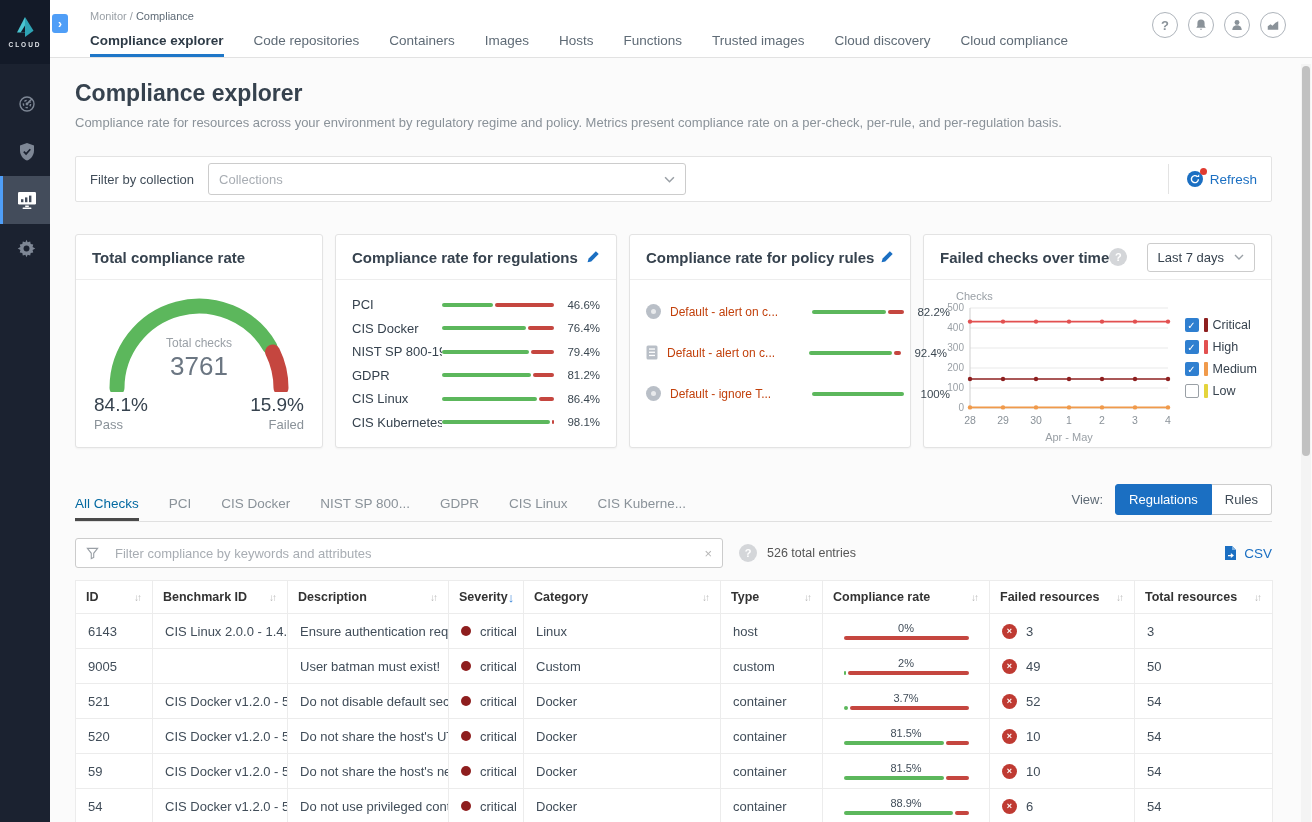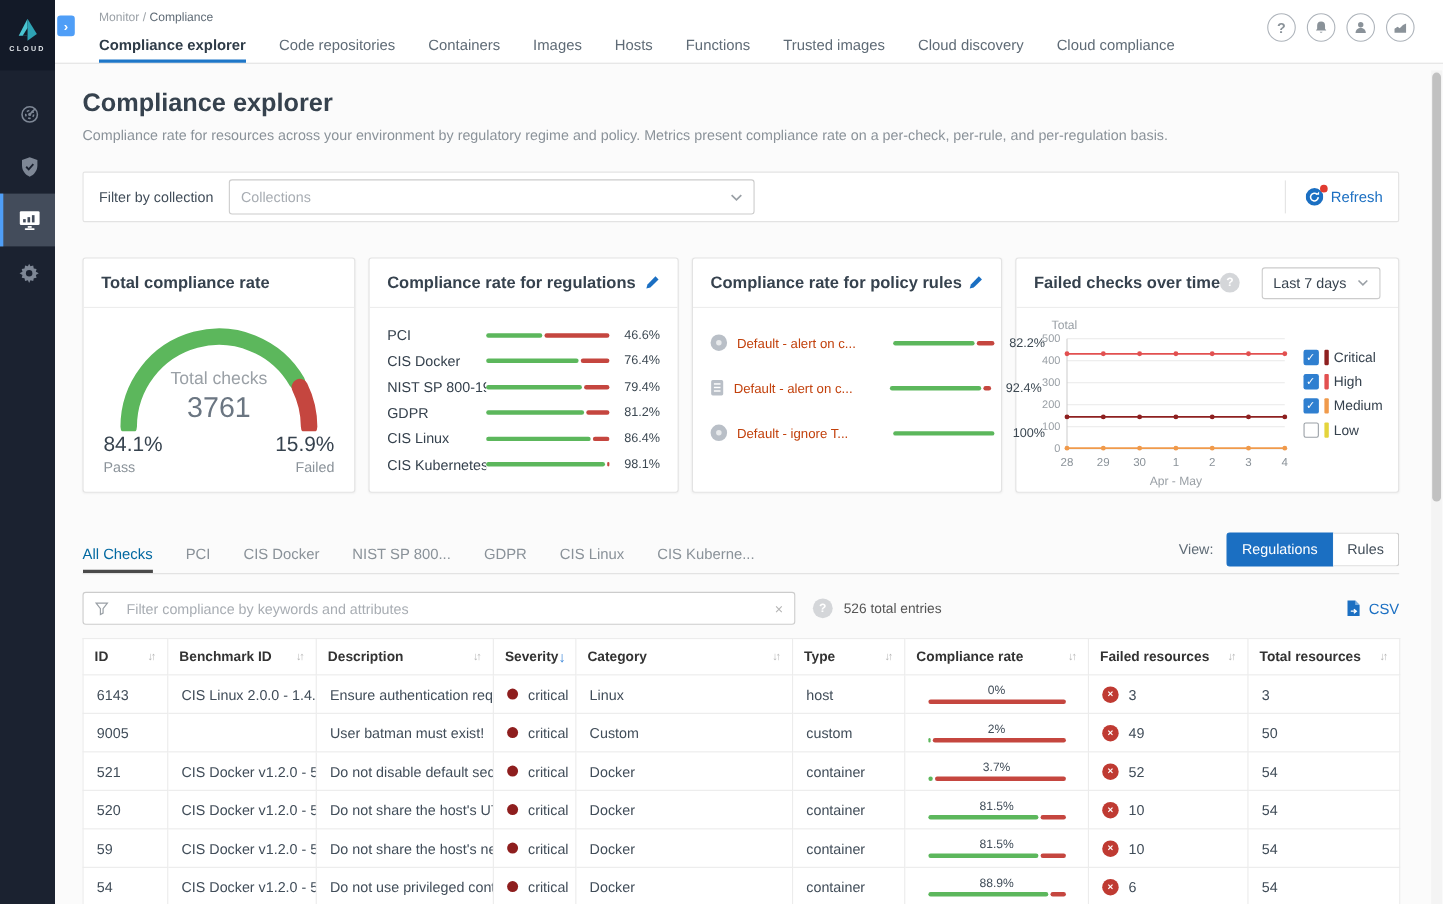--- a/index.html
+++ b/index.html
@@ -41,21 +41,21 @@
 .cards{display:flex;gap:12px;margin-top:32px}
 .card{background:#fff;border:1px solid #e3e3e3;border-radius:3px;height:214px;box-shadow:0 1px 2px rgba(0,0,0,.04)}
 .card1{width:248px}.card2,.card3{width:282px}.card4{flex:1;min-width:0}
 .card-h{height:45px;border-bottom:1px solid #ededed;display:flex;align-items:center;justify-content:space-between;padding:0 16px;font-size:15px;font-weight:bold;color:#36424e}
 .card-h .titlewrap{display:flex;align-items:center;gap:0}
 .pencil{cursor:pointer;display:flex}
 .card-body{position:relative}
 
 .gauge-wrap{position:relative;width:220px;margin:8px auto 0;height:104px}
 .g-center{position:absolute;left:0;right:0;top:48px;text-align:center}
-.g-label{font-size:16px;color:#9aa0a6}
+.g-label{font-size:12px;color:#9aa0a6}
 .g-total{font-size:26px;color:#6b7682;margin-top:1px}
 .gauge-stats{display:flex;justify-content:space-between;padding:2px 18px 0}
 .gs .v{font-size:19px;font-weight:normal;color:#36424e}
 .gs .l{font-size:13px;color:#8a9299;margin-top:1px}
 .gs.right{text-align:right}
 
 .card2 .card-body{padding:13px 16px 0}
 .reg-row{display:flex;align-items:center;height:23.5px}
 .reg-label{flex:1;font-size:13px;color:#36424e;white-space:nowrap;overflow:hidden}
 .mini-bar{display:flex;gap:2px;width:112px;flex-shrink:0;align-items:center}
@@ -392,21 +392,21 @@
               <span class="qcirc" style="margin:0">?</span>
             </span>
             <span class="range-sel">
               <span>Last 7 days</span>
               <svg width="10" height="6" viewBox="0 0 10 6" fill="none" stroke="#9aa0a6" stroke-width="1.4">
                   <path d="M1 1l4 4 4-4"></path>
                 </svg>
             </span>
           </div>
           <div class="card-body" style="height:168px">
-            <span class="checks-ylabel">Total</span>
+            <span class="checks-ylabel">Checks</span>
             <svg class="linechart" width="252" height="146" viewBox="0 0 252 146" id="line-svg">
                 <line x1="36" y1="108" x2="234" y2="108" stroke="#cfcfcf" stroke-width="1"></line>
                 <text x="30" y="111" text-anchor="end" font-size="10" fill="#9aa0a6" font-family="Liberation Sans, sans-serif">0</text>
                 <line x1="36" y1="88" x2="234" y2="88" stroke="#e9e9e9" stroke-width="1"></line>
                 <text x="30" y="91" text-anchor="end" font-size="10" fill="#9aa0a6" font-family="Liberation Sans, sans-serif">100</text>
                 <line x1="36" y1="68" x2="234" y2="68" stroke="#e9e9e9" stroke-width="1"></line>
                 <text x="30" y="71" text-anchor="end" font-size="10" fill="#9aa0a6" font-family="Liberation Sans, sans-serif">200</text>
                 <line x1="36" y1="48" x2="234" y2="48" stroke="#e9e9e9" stroke-width="1"></line>
                 <text x="30" y="51" text-anchor="end" font-size="10" fill="#9aa0a6" font-family="Liberation Sans, sans-serif">300</text>
                 <line x1="36" y1="27.999999999999996" x2="234" y2="27.999999999999996" stroke="#e9e9e9" stroke-width="1"></line>

